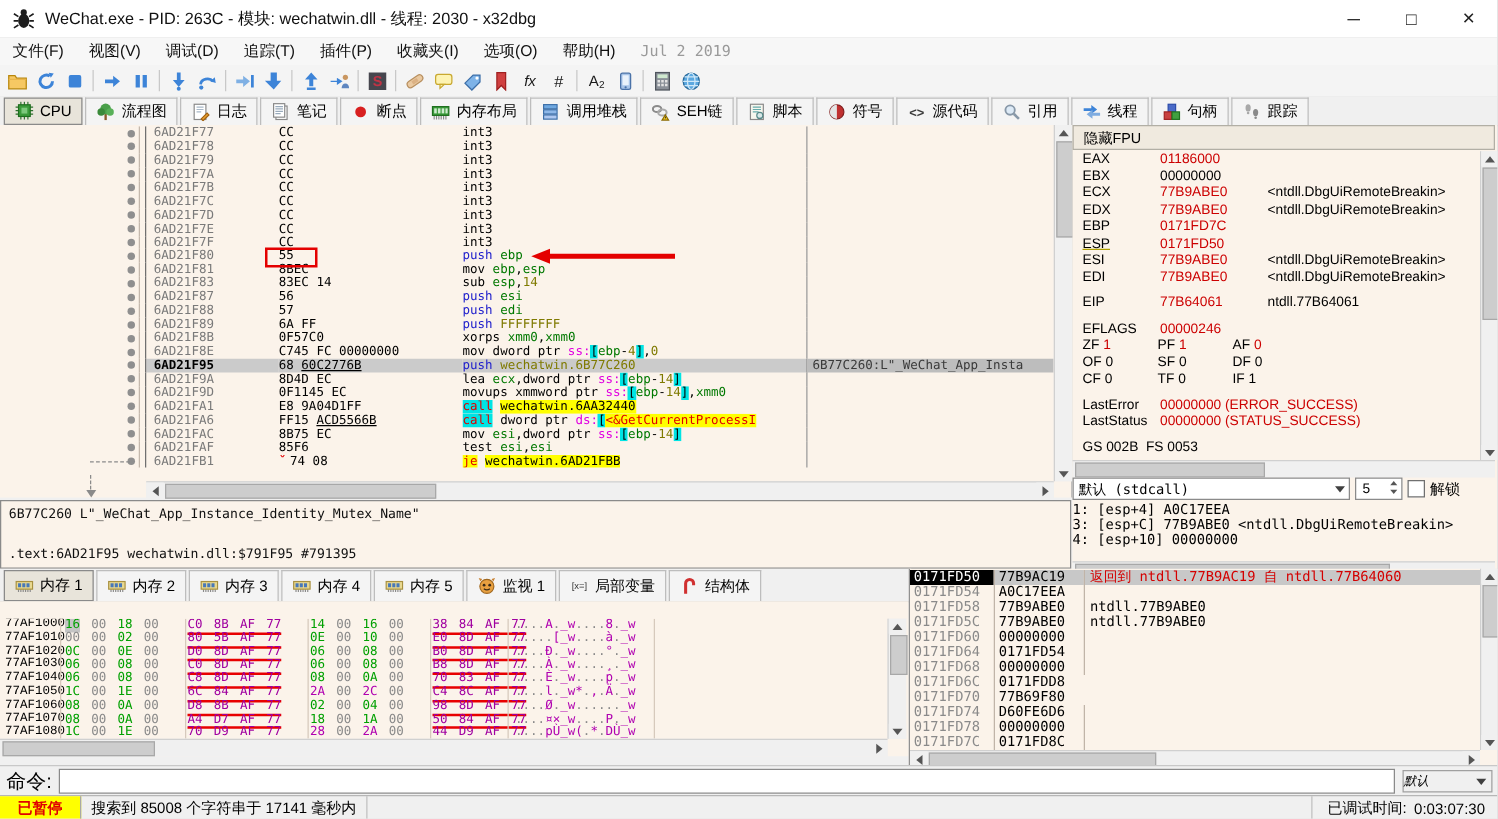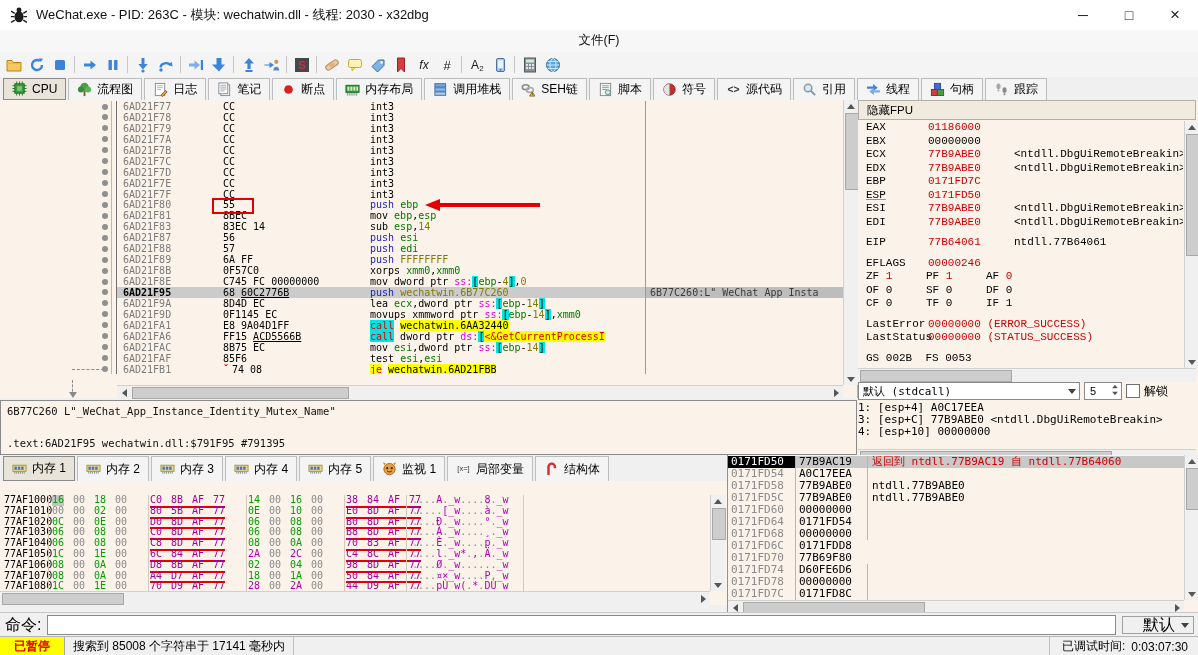--- a/index.html
+++ b/index.html
@@ -8,21 +8,21 @@
   
   #titlebar{position:absolute;left:0;top:0;width:1198px;height:30px;background:#ffffff;
             border-bottom:1px solid #d0d0d0;display:flex;align-items:center;}
   #titlebar .appicon{width:18px;height:18px;margin:0 8px 0 10px;}
   #titlebar .title{font-size:13px;color:#101010;}
   #titlebar .spacer{flex:1;}
   .wctl{width:46px;height:30px;display:flex;align-items:center;justify-content:center;
         font-size:14px;color:#222;}
   
   #menubar{position:absolute;left:0;top:30px;width:1198px;height:22px;background:#f7f7f7;
-           display:flex;align-items:center;border-bottom:1px solid #e4e4e4;flex-direction:column;}
+           display:flex;align-items:center;border-bottom:1px solid #e4e4e4;}
   .menu-item{padding:2px 10px;font-size:12.5px;color:#111;}
   #menubar .menudate{margin-left:10px;color:#9a9a9a;font-family:"DejaVu Sans Mono",monospace;font-size:12px;}
   
   #toolbar{position:absolute;left:0;top:52px;width:1198px;height:25px;background:#f4f4f4;
            display:flex;align-items:center;border-bottom:1px solid #e0e0e0;padding-left:2px;}
   .tbtn{width:23px;height:21px;display:flex;align-items:center;justify-content:center;}
   .tbtn svg{width:16px;height:16px;}
   .tsep{width:1px;height:17px;background:#c8c8c8;margin:0 3px;}
   
   #tabbar{position:absolute;left:0;top:77px;width:1198px;height:23px;background:#f0f0f0;
@@ -75,21 +75,21 @@
   
   #infopane{position:absolute;left:0;top:400px;width:855px;height:53px;background:#fbf3ea;
             border:1px solid #8a8a8a;font-family:"DejaVu Sans Mono",monospace;font-size:10.5px;color:#101010;}
   #infopane .l1{position:absolute;left:6px;top:4px;}
   #infopane .l2{position:absolute;left:6px;top:36px;}
   
   #regpane{position:absolute;left:858px;top:100px;width:340px;height:355px;background:#fbf3ea;}
   #reghdr{position:absolute;left:0;top:0;width:338px;height:20px;background:#f0eadf;
           border:1px solid #b2afa5;font-size:11.5px;display:flex;align-items:center;padding-left:8px;box-sizing:border-box;}
   #regrows{position:absolute;left:0;top:21px;width:325px;height:247px;overflow:hidden;
-           font-family:Liberation Mono, monospace;font-size:11px;}
+           font-family:Liberation Sans, sans-serif;font-size:11px;}
   .rrow{height:13.5px;line-height:13.5px;white-space:pre;display:flex;}
   .rgap{height:7px;}
   .rname{width:62px;flex:none;padding-left:8px;}
   .rname.ul{text-decoration:underline;text-decoration-color:#b0a000;}
   .rval{width:86px;flex:none;}
   .rred{color:#cc0000;} .rblk{color:#000;}
   .rextra{color:#000;}
   .fpair{width:52px;flex:none;padding-left:8px;}
   #reg-vscroll{top:21px;height:247px;right:0;}
   #reg-hscroll{left:0;top:268px;width:338px;}
@@ -109,21 +109,21 @@
   #bottomtabs{position:absolute;left:0;top:455px;width:727px;height:26px;background:#f0f0f0;
               display:flex;align-items:stretch;border-bottom:1px solid #b6b6b6;padding-left:2px;}
   
   #memory{position:absolute;left:0;top:481px;width:727px;height:124px;background:#fbf3ea;
           font-family:"DejaVu Sans Mono",monospace;font-size:10px;}
   #memhdr{position:absolute;left:0;top:0;width:727px;height:14px;background:#c6c6c6;border-bottom:1px solid #9a9a9a;}
   #memhdr span{position:absolute;top:1px;font-family:"DejaVu Sans Mono",monospace;font-size:10.5px;}
   .mhsep{position:absolute;top:1px;bottom:1px;width:1px;background:#8f8f8f;}
   #memrows{position:absolute;left:0;top:14px;width:710px;height:96px;overflow:hidden;}
   .mrow{position:relative;height:10.8px;line-height:10.8px;white-space:pre;}
-  .maddr{position:absolute;left:4px;color:#000;}
+  .maddr{position:absolute;left:4px;color:#000;font-family:Liberation Mono, monospace;}
   .mgrp{position:absolute;}
   .mgrp span{display:inline-block;width:12px;margin-right:9px;}
   .mgrp span:last-child{margin-right:0;}
   .mptr{border-bottom:2px solid #e80000;}
   .b0{color:#8a8a8a;} .bctrl{color:#00a000;} .bprint{color:#b000b0;} .bp{color:#a000a0;}
   .bcur{background:#c4c4c4;}
   .mascii{position:absolute;left:412px;}
   .adot{color:#8a8a8a;} .ach{color:#b000b0;}
   .mvsep{position:absolute;top:0;width:1px;background:#d6c9bc;}
   #mem-vscroll{top:14px;height:96px;left:710px;}
@@ -141,21 +141,21 @@
   .c-ret{color:#d40000;} .c-seh{color:#9070c8;} .c-plain{color:#000;}
   #stk-vscroll{top:0;height:145px;left:456px;}
   #stk-hscroll{left:0;top:145px;width:456px;}
   
   #cmdbar{position:absolute;left:0;top:612px;width:1198px;height:24px;background:#f0f0f0;
           display:flex;align-items:center;border-top:1px solid #c8c8c8;}
   #cmdbar .lbl{padding:0 6px 0 5px;font-size:16px;}
   #cmd-input{flex:1;height:18px;border:1px solid #8a8a8a;background:#fff;margin-right:6px;
              font-family:"DejaVu Sans Mono",monospace;font-size:11px;padding:0 3px;}
   #cmd-dd{width:72px;height:18px;background:#f0f0f0;border:1px solid #a0a0a0;display:flex;align-items:center;
-          font-size:16px;padding-left:20px;box-sizing:border-box;margin-right:4px;}
+          font-size:10px;padding-left:0;box-sizing:border-box;margin-right:4px;font-style:italic;}
   #cmd-dd .dda{margin-left:auto;margin-right:4px;}
   .dda{width:0;height:0;border-left:4px solid transparent;border-right:4px solid transparent;border-top:5px solid #404040;}
   
   #statusbar{position:absolute;left:0;top:636px;width:1198px;height:19px;background:#f0f0f0;
              border-top:1px solid #b6b6b6;display:flex;align-items:stretch;font-size:12px;}
   #status-badge{width:64px;background:#ffff00;color:#e00000;font-weight:bold;display:flex;
                 align-items:center;justify-content:center;border-right:1px solid #a8a8a8;}
   #status-msg{padding:0 8px;display:flex;align-items:center;border-right:1px solid #c0c0c0;}
   #status-spacer{flex:1;border-right:1px solid #c0c0c0;margin-right:2px;}
   #status-time{padding:0 10px;display:flex;align-items:center;gap:6px;}

